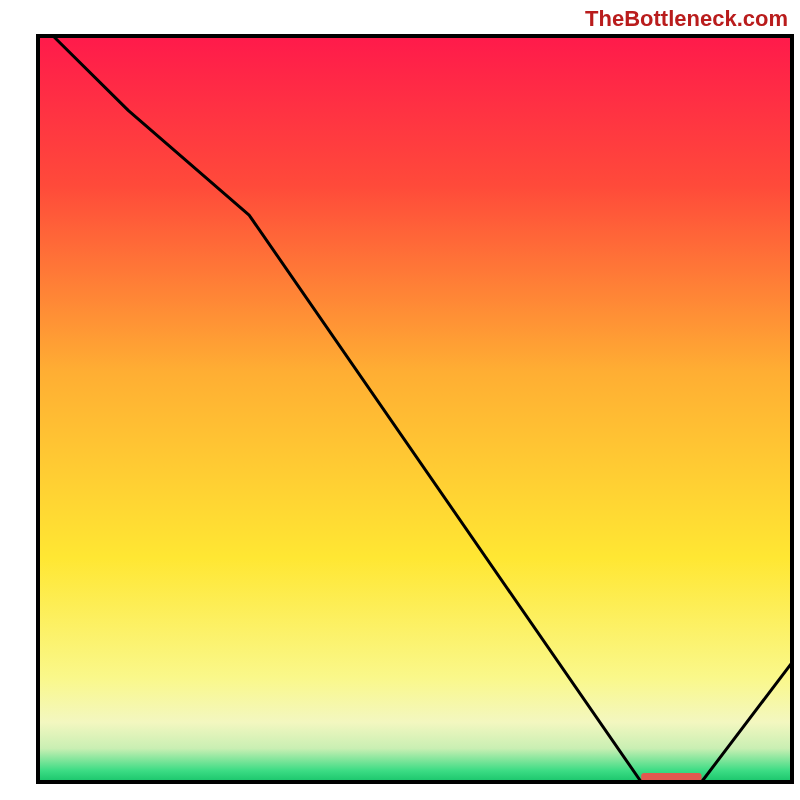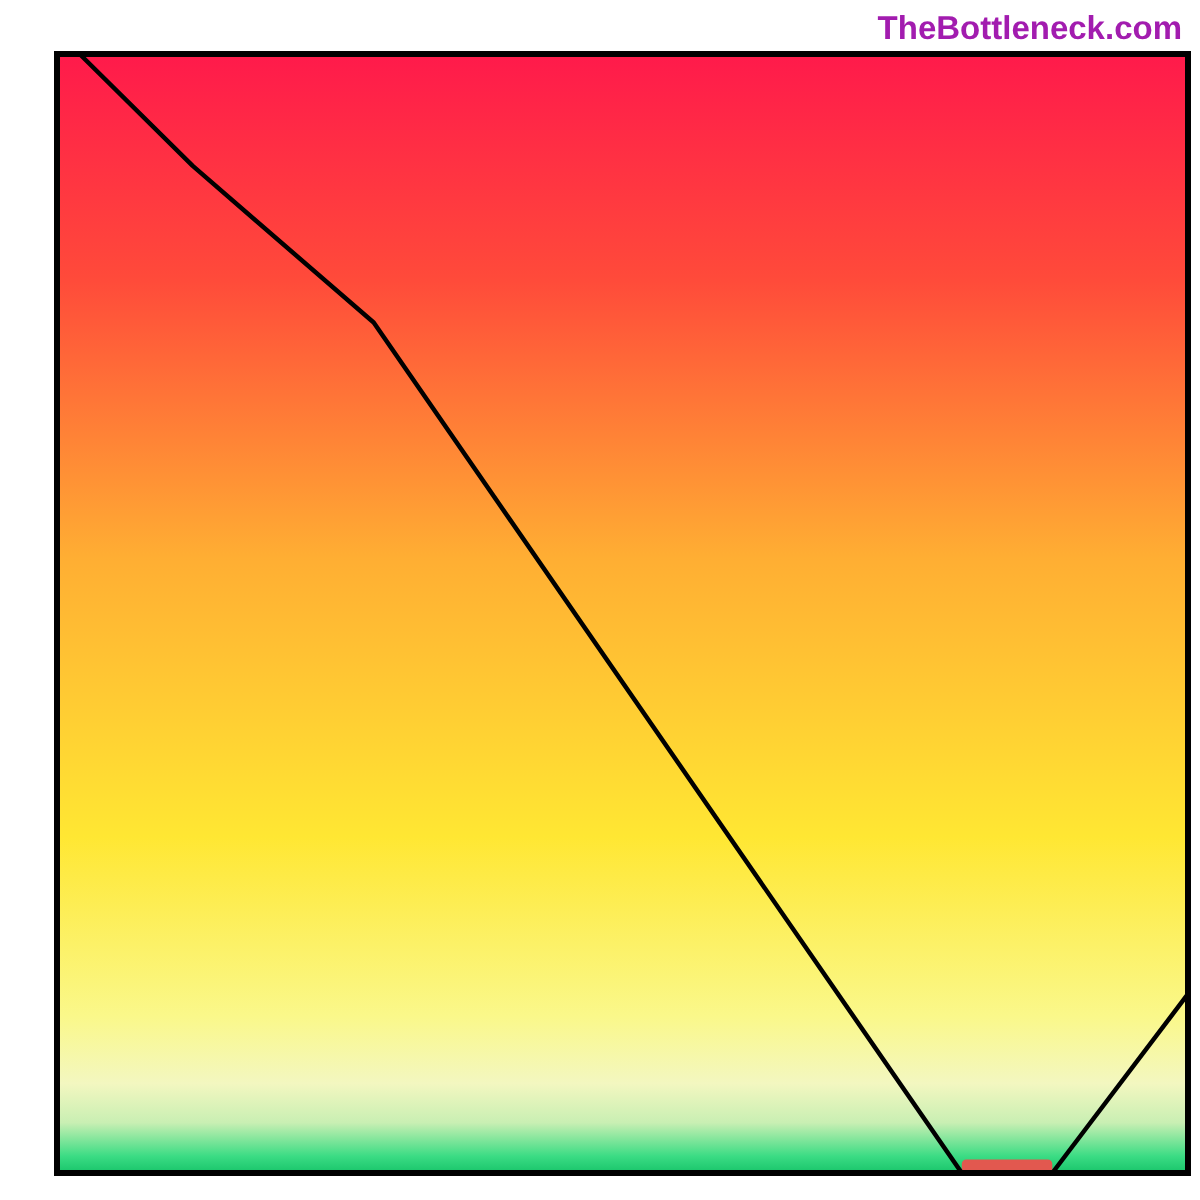--- a/index.html
+++ b/index.html
@@ -15,21 +15,21 @@
     position: relative;
     width: 800px;
     height: 800px;
   }
   .watermark {
     position: absolute;
     top: 6px;
     right: 12px;
     font-size: 22px;
     font-weight: bold;
-    color: #a21caf;
+    color: #b91c1c;
     z-index: 10;
   }
   svg {
     display: block;
   }
 </style>
 </head>
 <body>
 
 <div class="chart-container">

